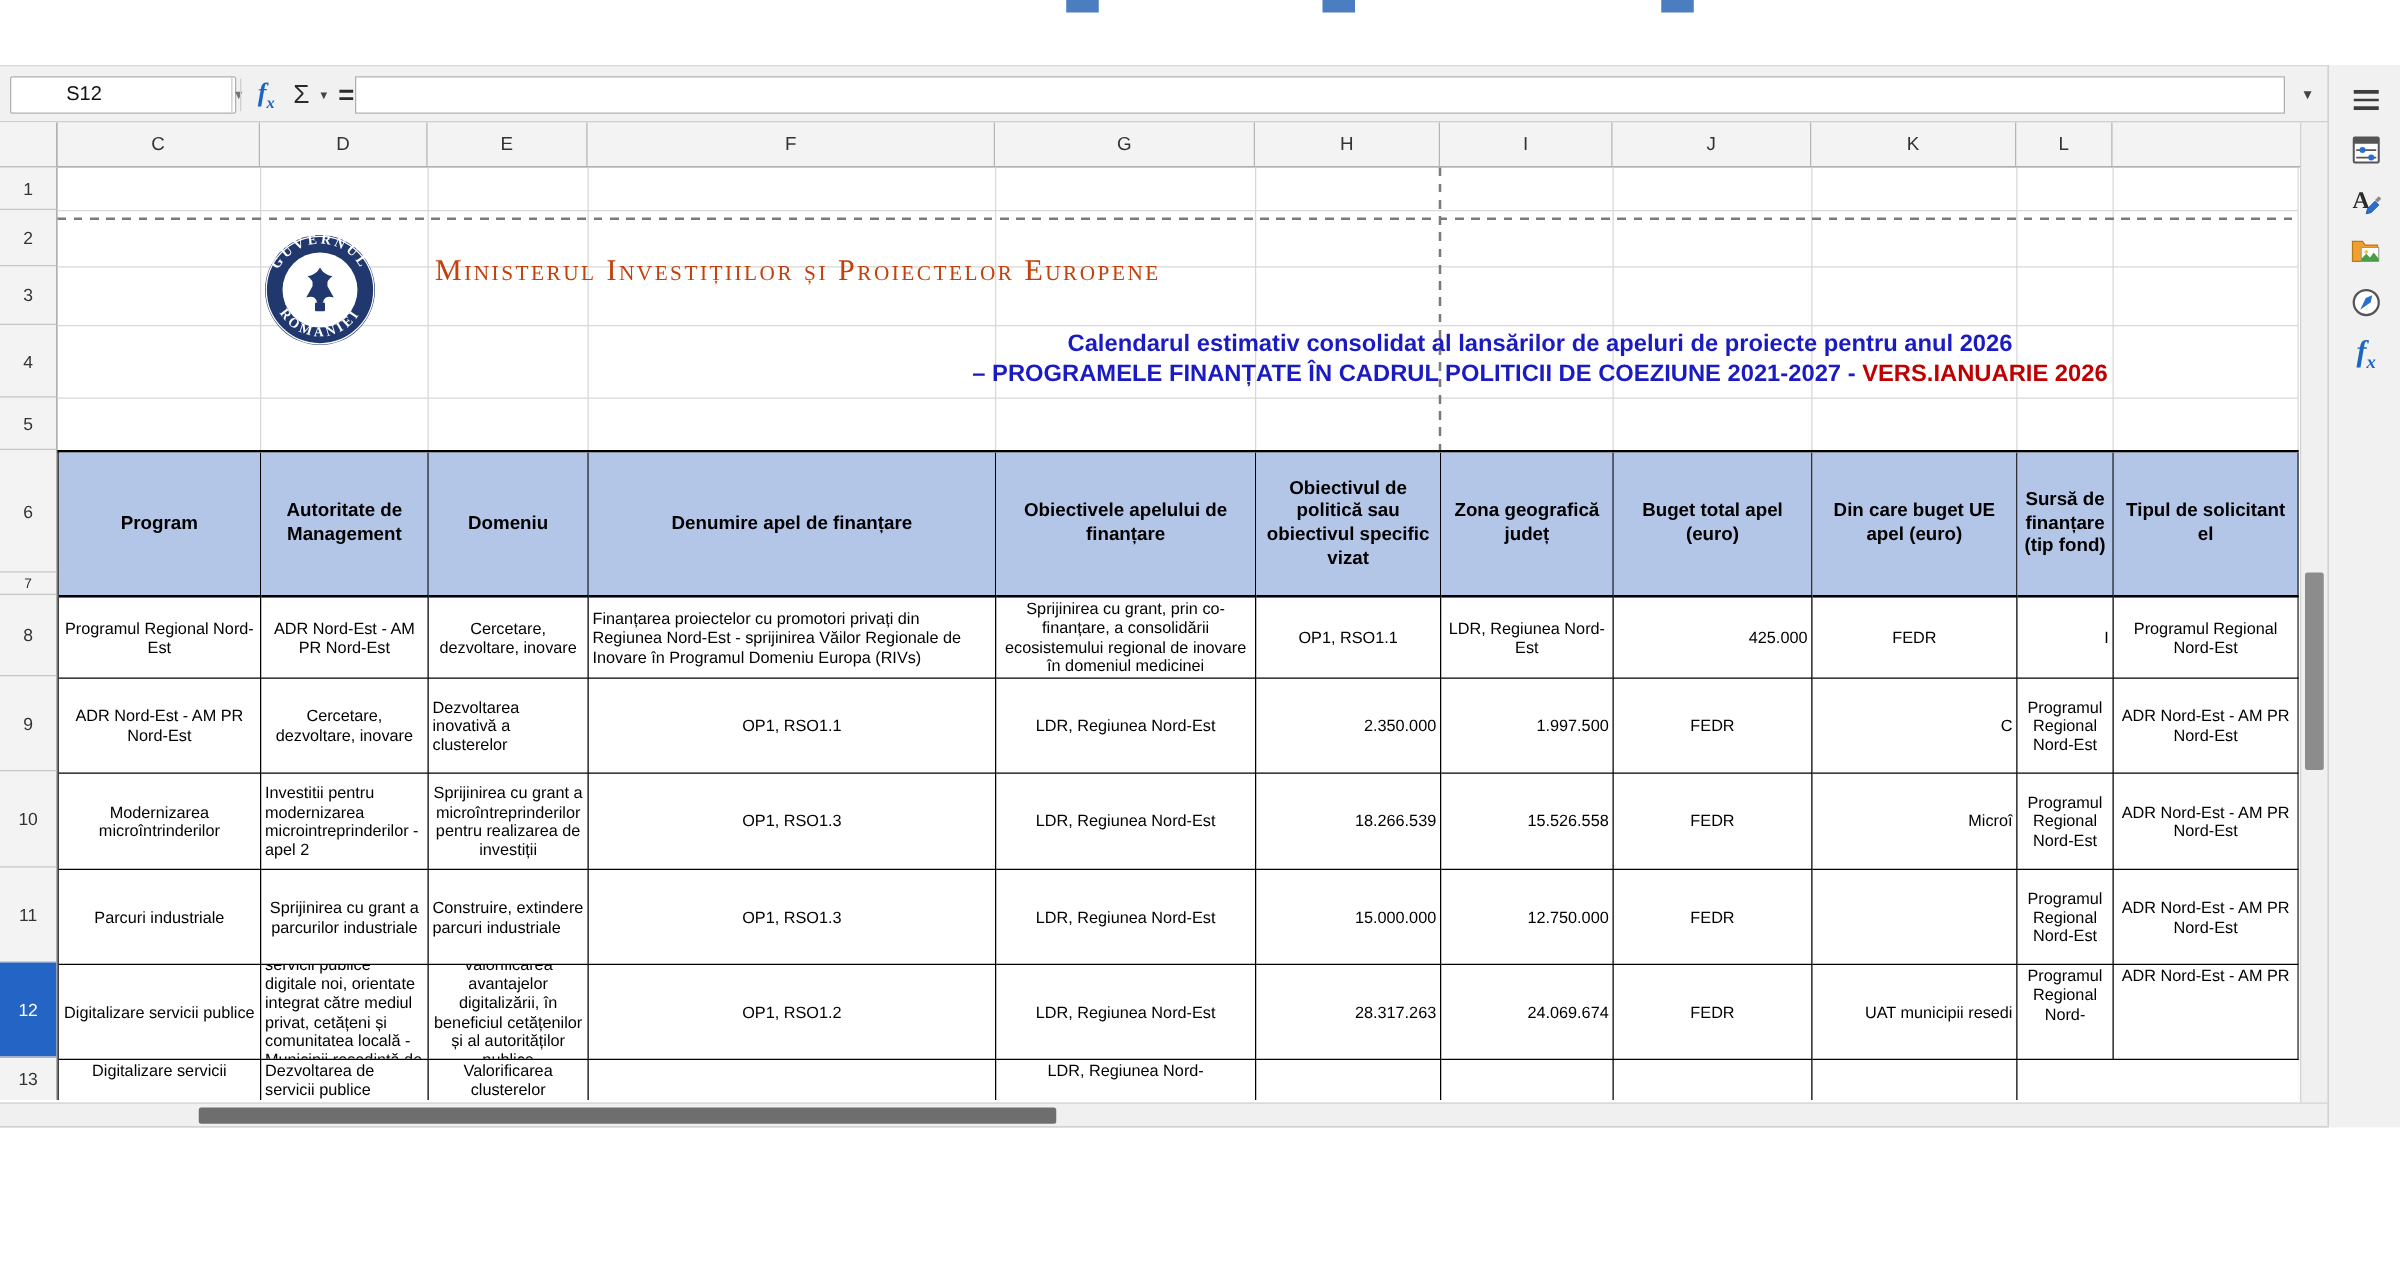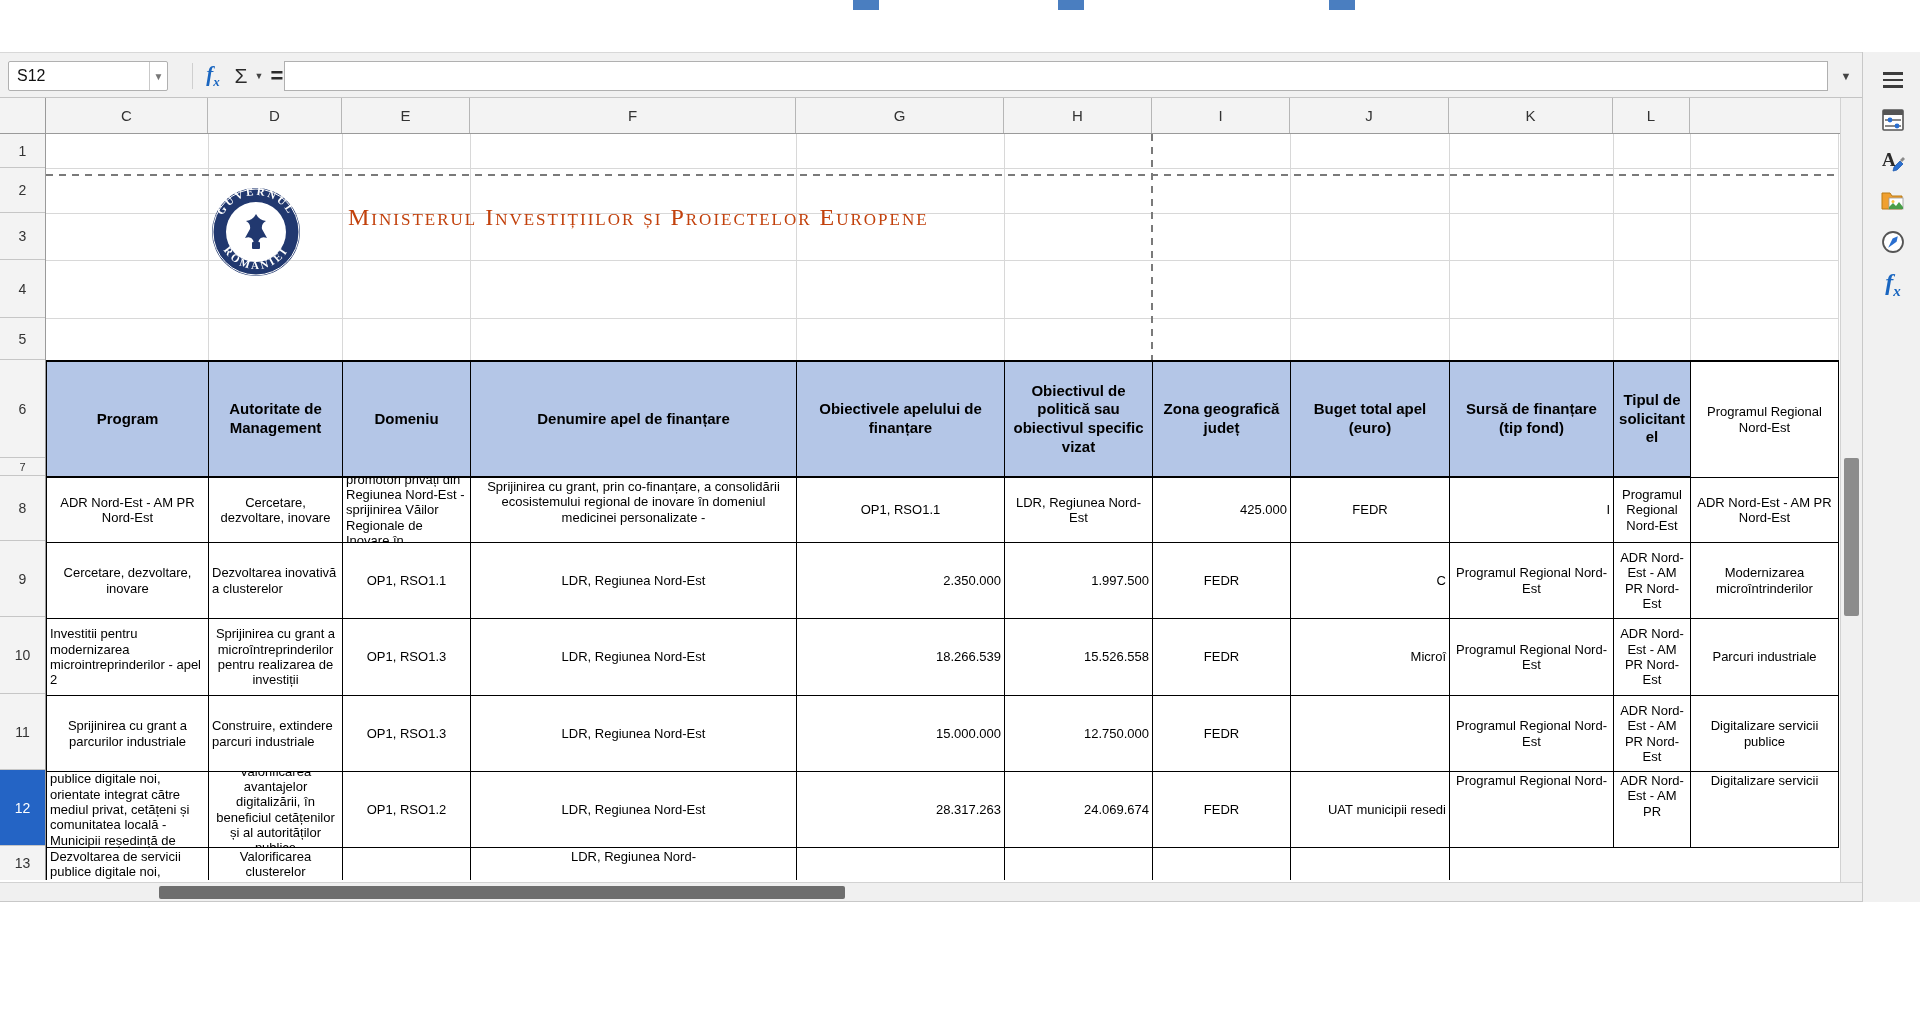--- a/index.html
+++ b/index.html
@@ -6,22 +6,22 @@
   html,body { width:1920px; height:1024px; background:#fff; font-family:"Liberation Sans",sans-serif; }
   #app { position:relative; width:1920px; height:1024px; overflow:hidden; background:#fff; }
 
   
   .top-strip { position:absolute; left:0; top:0; width:1920px; height:52px; background:#fff; }
   .tb-frag { position:absolute; top:0; width:26px; height:10px; background:#4a7ec0; }
 
   
   .formula-bar { position:absolute; left:0; top:52px; width:1920px; height:46px;
                  background:#f1f1f1; border-top:1px solid #d8d8d8; border-bottom:1px solid #c4c4c4; }
-  .name-box { position:absolute; left:8px; top:8px; width:160px; height:30px; background:#fff;
-              border:1px solid #b0b0b0; border-radius:2px; display:flex; align-items:center; }
+  .name-box { position:absolute; left:8px; top:8px; width:181px; height:30px; background:#fff;
+              border:1px solid #b0b0b0; border-radius:2px; display:flex; align-items:center;padding-left:36px; }
   .name-box input { border:none; outline:none; width:140px; padding-left:8px; font-size:16px;
                     font-family:"Liberation Sans",sans-serif; color:#111; background:transparent; }
   .name-dd { width:28px; height:100%; border-left:1px solid #c9c9c9; display:flex; align-items:center;
              justify-content:center; color:#777; font-size:10px; cursor:pointer; }
   .fb-sep { position:absolute; left:192px; top:10px; width:1px; height:26px; background:#cfcfcf; }
   .fb-icon { position:absolute; top:8px; height:30px; display:flex; align-items:center; justify-content:center;
              cursor:pointer; }
   .fx-glyph { font-family:"Liberation Serif",serif; font-style:italic; font-weight:bold; color:#1a66c0; font-size:21px; }
   .fx-glyph sub { font-size:13px; }
   .sigma-glyph { font-size:21px; color:#2b2b2b; }
@@ -196,31 +196,36 @@
       <textPath href="#arcTop" startOffset="50%" text-anchor="middle">GUVERNUL</textPath>
     </text>
     <text font-size="11" font-weight="bold" fill="#ffffff" font-family="Liberation Serif,serif" letter-spacing="2.5">
       <textPath href="#arcBot" startOffset="50%" text-anchor="middle">ROMÂNIEI</textPath>
     </text>
     <path d="M46 28 q-3 6 -10 7 q5 3 4 8 l-5 9 q6 -2 8 2 q1 4 3 4 q2 0 3 -4 q2 -4 8 -2 l-5 -9 q-1 -5 4 -8 q-7 -1 -10 -7 z" fill="#21386f"></path>
     <rect x="42" y="56" width="8" height="7" rx="1" fill="#21386f"></rect>
   </svg>
   <div class="ministry">Ministerul Investițiilor și Proiectelor Europene</div>
 
+  <div class="doc-title">
+    <div class="t-blue">Calendarul estimativ consolidat al lansărilor de apeluri de proiecte pentru anul 2026</div>
+    <div><span class="t-blue">– PROGRAMELE FINANȚATE ÎN CADRUL POLITICII DE COEZIUNE 2021-2027 - </span><span class="t-red">VERS.IANUARIE 2026</span></div>
+  </div>
 
   <div class="table-grid">
 
     <div class="tcell th">Program</div>
     <div class="tcell th">Autoritate de Management</div>
     <div class="tcell th">Domeniu</div>
     <div class="tcell th">Denumire apel de finanțare</div>
     <div class="tcell th">Obiectivele apelului de finanțare</div>
     <div class="tcell th">Obiectivul de politică sau obiectivul specific vizat</div>
     <div class="tcell th">Zona geografică județ</div>
     <div class="tcell th">Buget total apel (euro)</div>
+    <div class="tcell th">Din care buget UE apel (euro)</div>
     <div class="tcell th">Sursă de finanțare (tip fond)</div>
     <div class="tcell th">Tipul de solicitant el</div>
 
     <div class="tcell">Programul Regional Nord-Est</div>
     <div class="tcell">ADR Nord-Est - AM PR Nord-Est</div>
     <div class="tcell">Cercetare, dezvoltare, inovare</div>
     <div class="tcell a-l">Finanțarea proiectelor cu promotori privați din Regiunea Nord-Est - sprijinirea Văilor Regionale de Inovare în Programul Domeniu Europa (RIVs)</div>
     <div class="tcell" style="justify-content:flex-start">Sprijinirea cu grant, prin co-finanțare, a consolidării ecosistemului regional de inovare în domeniul medicinei personalizate -</div>
     <div class="tcell">OP1, RSO1.1</div>
     <div class="tcell">LDR, Regiunea Nord-Est</div>

